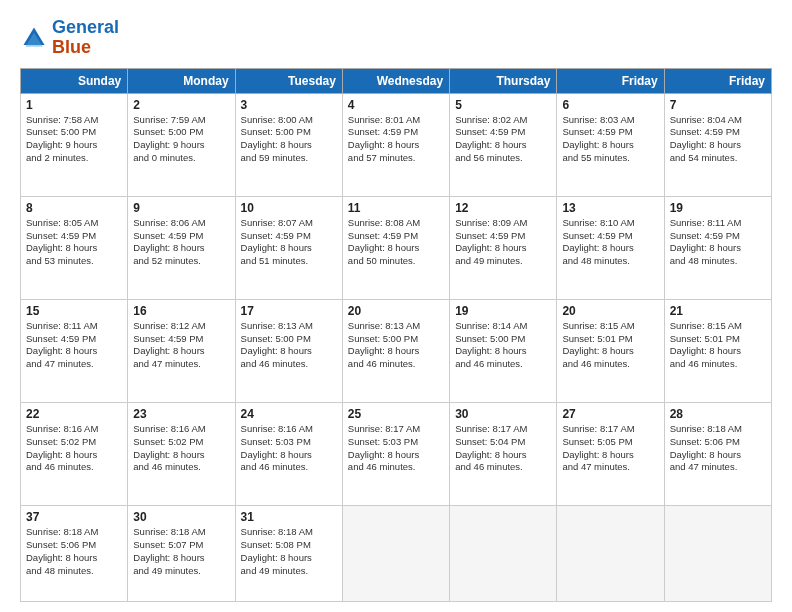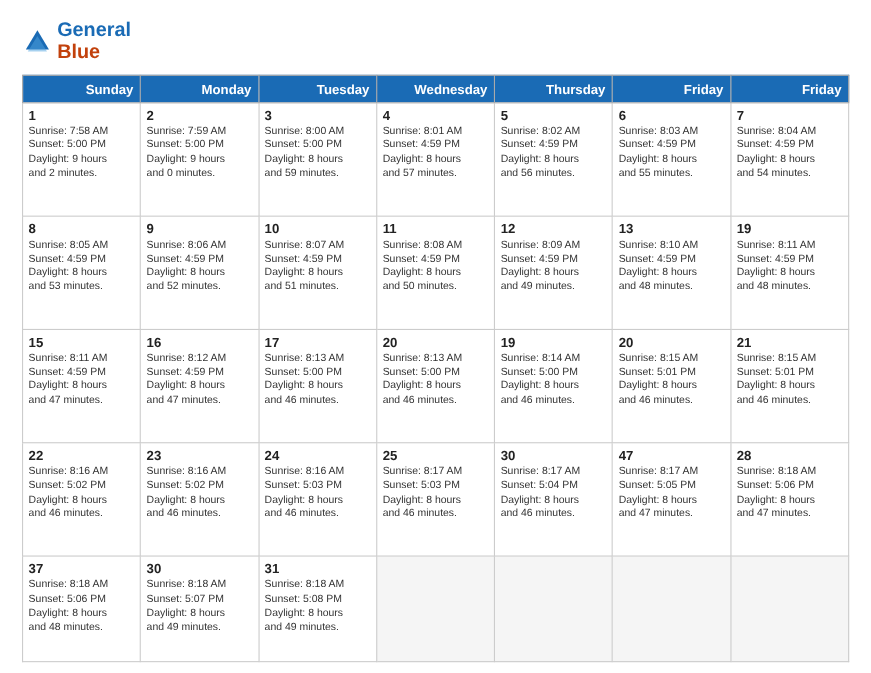--- a/index.html
+++ b/index.html
@@ -236,21 +236,21 @@
           </td>
           <td>
             <span class="day-num">25</span>
             <div class="day-info">Sunrise: 8:17 AM<br>Sunset: 5:03 PM<br>Daylight: 8 hours<br>and 46 minutes.</div>
           </td>
           <td>
             <span class="day-num">30</span>
             <div class="day-info">Sunrise: 8:17 AM<br>Sunset: 5:04 PM<br>Daylight: 8 hours<br>and 46 minutes.</div>
           </td>
           <td>
-            <span class="day-num">47</span>
+            <span class="day-num">27</span>
             <div class="day-info">Sunrise: 8:17 AM<br>Sunset: 5:05 PM<br>Daylight: 8 hours<br>and 47 minutes.</div>
           </td>
           <td>
             <span class="day-num">28</span>
             <div class="day-info">Sunrise: 8:18 AM<br>Sunset: 5:06 PM<br>Daylight: 8 hours<br>and 47 minutes.</div>
           </td>
         </tr>
         <tr class="last-row">
           <td>
             <span class="day-num">37</span>

